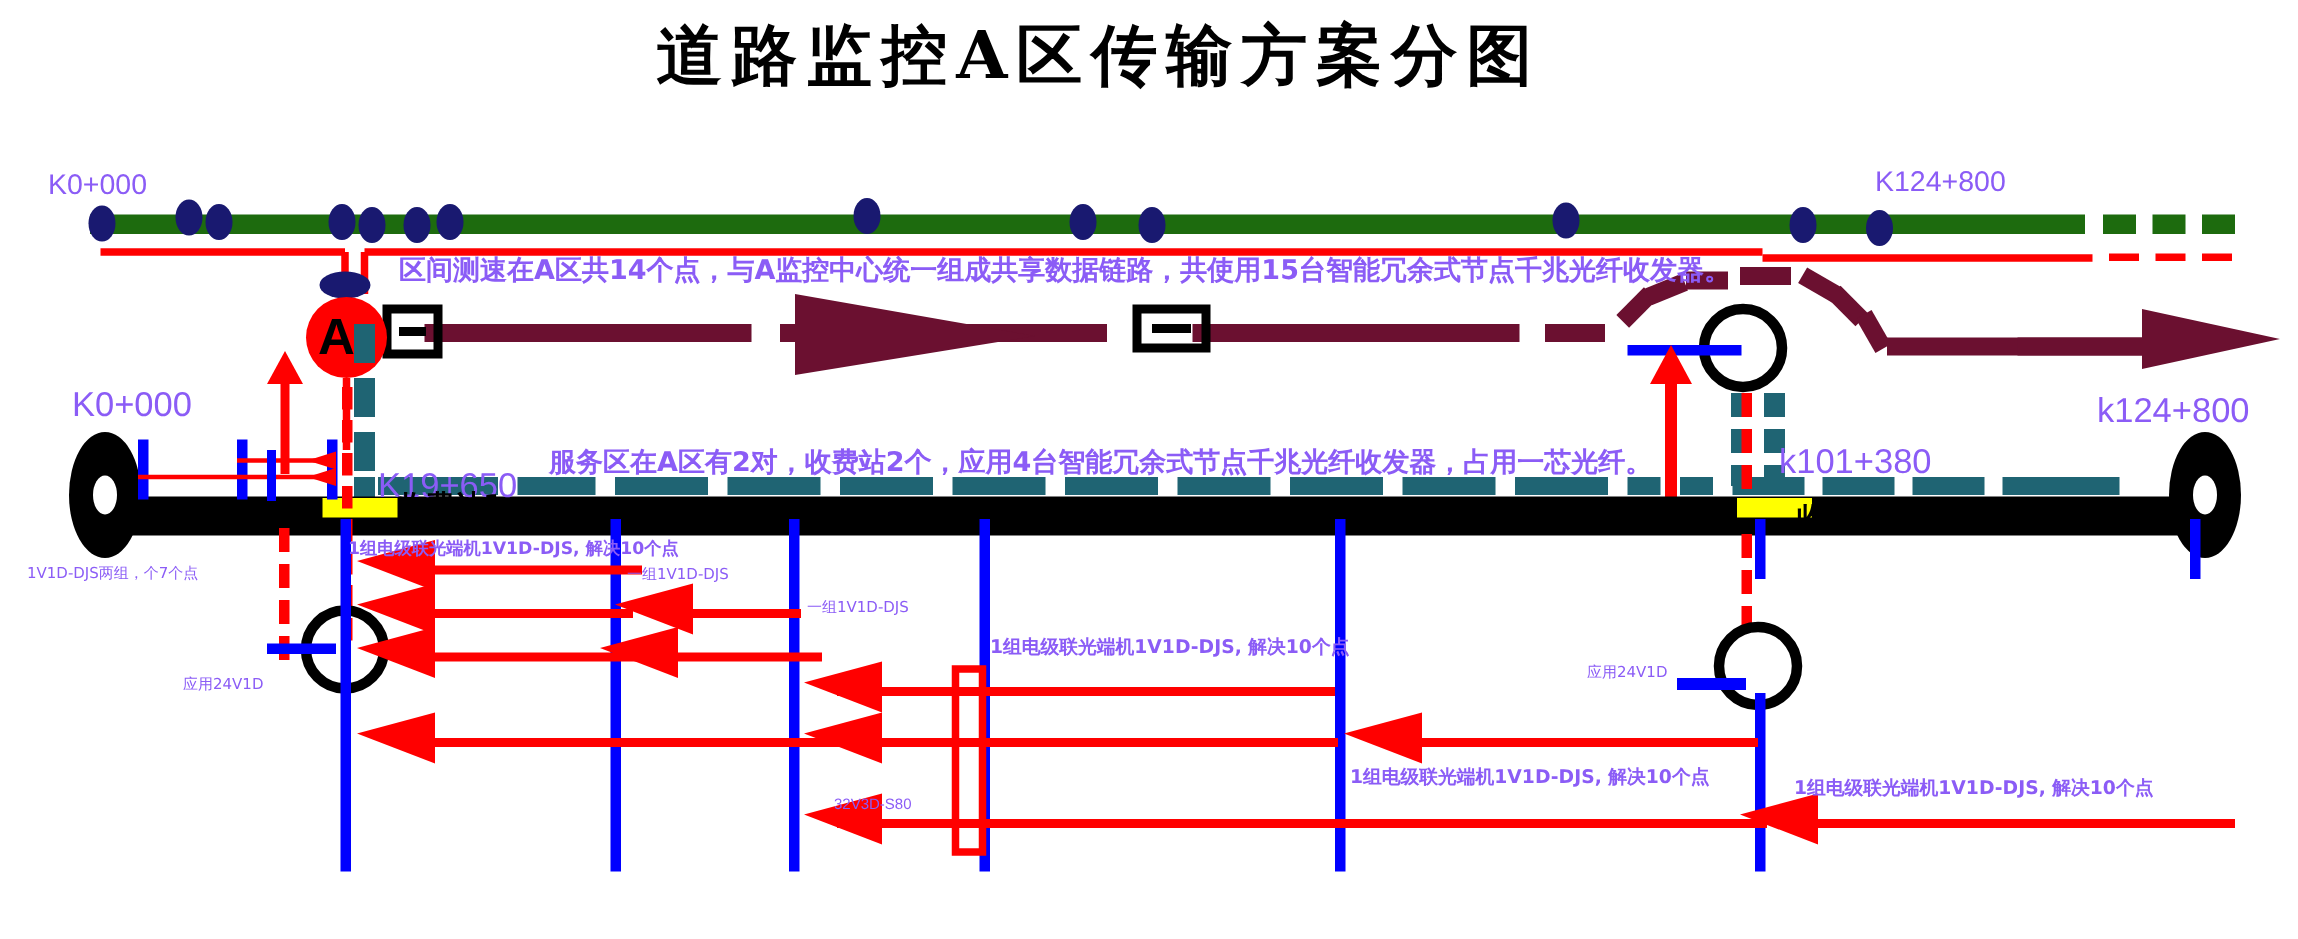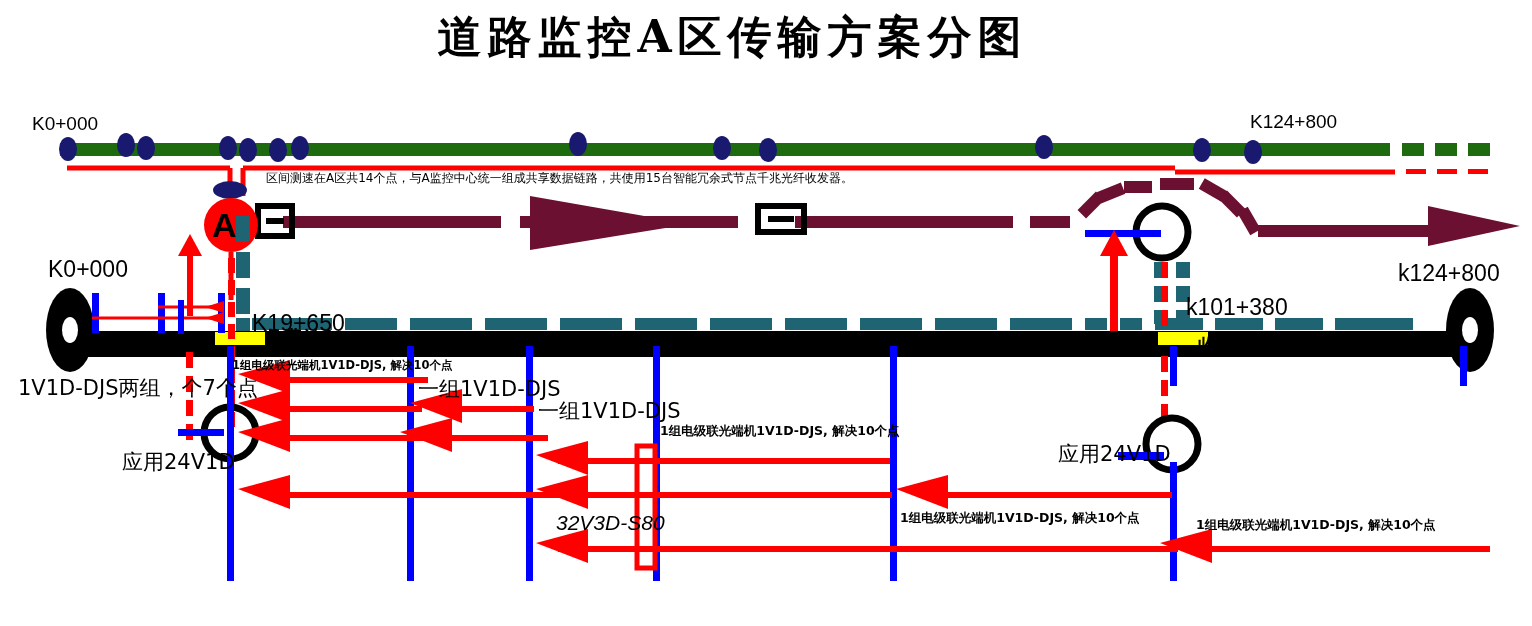--- a/index.html
+++ b/index.html
@@ -3,28 +3,28 @@
 <meta charset="utf-8">
 <style>
   html,body{margin:0;padding:0;background:#ffffff;}
   body{width:1532px;height:626px;overflow:hidden;
        font-family:"Liberation Sans","DejaVu Sans",sans-serif;}
   #stage{position:relative;width:1532px;height:626px;background:#fff;}
   #stage svg{position:absolute;left:0;top:0;}
   .ttl{position:absolute;left:0;top:8px;width:1465px;text-align:center;
        font-family:"DejaVu Serif","Liberation Serif",serif;
        font-weight:700;font-size:44px;letter-spacing:6px;color:#000;}
-  .lbl{position:absolute;white-space:nowrap;color:#000000;line-height:1;}
+  .lbl{position:absolute;white-space:nowrap;color:#8b5cf6;line-height:1;}
   .k-big{font-size:23px;}
   .k-mid{font-size:19px;}
-  .note{font-size:12px;}
+  .note{font-size:18px;font-weight:bold;}
   .toll{font-size:19px;color:#000000;font-weight:700;
         font-family:"DejaVu Serif","Liberation Serif",serif;}
   .tiny{font-size:11.5px;font-weight:700;}
-  .small{font-size:21px;}
+  .small{font-size:10px;}
   .sm2{font-size:12.5px;font-weight:700;}
   .cjk{font-family:"DejaVu Sans","Liberation Sans",sans-serif;}
 </style>
 </head>
 <body>
 
 <div id="stage">
 
   <div class="ttl">道路监控A区传输方案分图</div>
 
@@ -249,34 +249,35 @@
 
     <rect x="637" y="446" width="18" height="122" fill="none" stroke="#ff0000" stroke-width="5"></rect>
 
     <rect x="178" y="300" width="6" height="34" fill="#0000ff"></rect>
   </svg>
 
   <div class="lbl k-mid" style="left:32px;top:114px;">K0+000</div>
   <div class="lbl k-mid" style="left:1250px;top:112px;">K124+800</div>
 
   <div class="lbl note cjk" style="left:266px;top:172px;">区间测速在A区共14个点，与A监控中心统一组成共享数据链路，共使用15台智能冗余式节点千兆光纤收发器。</div>
+  <div class="lbl note cjk" style="left:366px;top:300px;">服务区在A区有2对，收费站2个，应用4台智能冗余式节点千兆光纤收发器，占用一芯光纤。</div>
 
   <div class="lbl" style="left:212px;top:208px;font-size:34px;font-weight:700;color:#000;">A</div>
 
   <div class="lbl k-big" style="left:48px;top:258px;">K0+000</div>
   <div class="lbl k-big" style="left:1398px;top:262px;">k124+800</div>
   <div class="lbl k-big" style="left:252px;top:288px;margin-top:24px;">K19+650</div>
   <div class="lbl k-big" style="left:1186px;top:296px;">k101+380</div>
   <div class="lbl toll cjk" style="left:265px;top:328px;">收费站1</div>
   <div class="lbl toll cjk" style="left:1198px;top:336px;">收费站2</div>
 
   <div class="lbl small cjk" style="left:18px;top:378px;">1V1D-DJS两组，个7个点</div>
   <div class="lbl small cjk" style="left:122px;top:452px;">应用24V1D</div>
   <div class="lbl small cjk" style="left:1058px;top:444px;">应用24V1D</div>
 
   <div class="lbl tiny cjk" style="left:232px;top:360px;">1组电级联光端机1V1D-DJS, 解决10个点</div>
   <div class="lbl small cjk" style="left:418px;top:379px;">一组1V1D-DJS</div>
   <div class="lbl small cjk" style="left:538px;top:401px;">一组1V1D-DJS</div>
   <div class="lbl sm2 cjk" style="left:660px;top:425px;">1组电级联光端机1V1D-DJS, 解决10个点</div>
-  <div class="lbl small" style="left:556px;top:512px;font-style:italic;">32V3D-S80</div>
+  <div class="lbl small" style="left:556px;top:532px;">32V3D-S80</div>
   <div class="lbl sm2 cjk" style="left:900px;top:512px;">1组电级联光端机1V1D-DJS, 解决10个点</div>
   <div class="lbl sm2 cjk" style="left:1196px;top:519px;">1组电级联光端机1V1D-DJS, 解决10个点</div>
 </div>
 
 </body></html>

